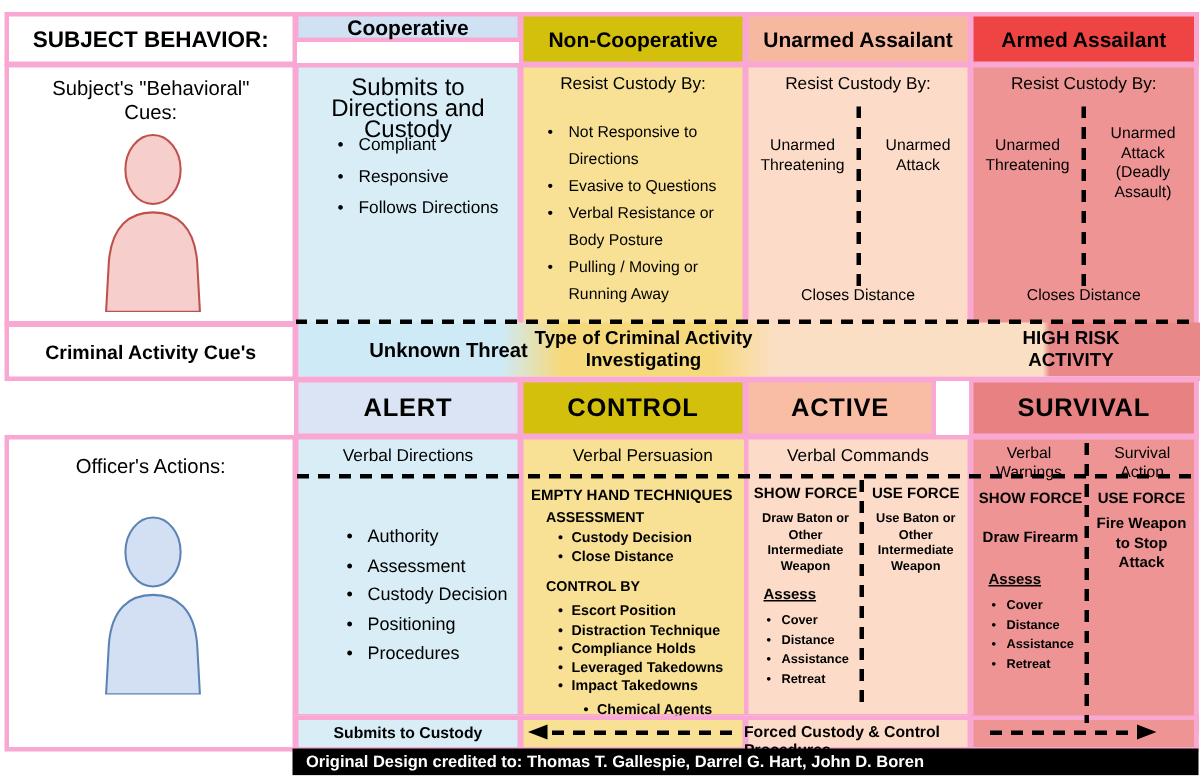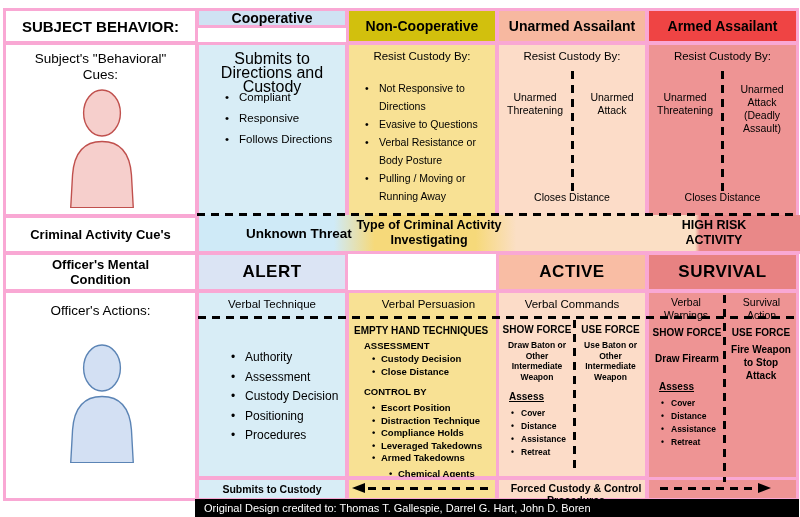--- a/index.html
+++ b/index.html
@@ -55,21 +55,21 @@
   .assess-list .li{padding-left:20px;line-height:13px;}
   .assess-list .li::before{left:10px;}
   .surv-head{position:absolute;top:3px;font-size:10.5px;line-height:13px;text-align:center;}
   
   .band-label{position:absolute;font-weight:bold;text-align:center;}
   
   .strip-label{font-weight:bold;font-size:10.5px;}
   .arrow-left{position:absolute;width:0;height:0;border-top:5px solid transparent;border-bottom:5px solid transparent;border-right:13px solid #000;z-index:6;}
   .arrow-right{position:absolute;width:0;height:0;border-top:5px solid transparent;border-bottom:5px solid transparent;border-left:13px solid #000;z-index:6;}
   .footer-bar{position:absolute;left:195px;top:499px;width:604px;height:18px;background:#000;color:#fff;
-    font-size:11px;font-weight:normal;line-height:18px;padding-left:9px;box-sizing:border-box;}
+    font-size:11px;font-weight:bold;line-height:18px;padding-left:9px;box-sizing:border-box;}
   .person{position:absolute;}
 </style>
 </head>
 <body>
 
 <div class="canvas">
 
   <div class="cell lcell center hdr" style="left:3px;top:8px;width:195px;height:36px;font-size:15px;">
     <span>SUBJECT BEHAVIOR:</span>
   </div>
@@ -82,26 +82,20 @@
     <svg class="person" style="left:50px;top:43px;" width="92" height="120" viewBox="0 0 100 130">
       <ellipse cx="50" cy="27" rx="20" ry="25" fill="#f6cfcc" stroke="#c0504d" stroke-width="1.5"></ellipse>
       <path d="M16 130 L18 94 C20 68 33 58 50 58 C67 58 80 68 82 94 L84 130 Z" fill="#f6cfcc" stroke="#c0504d" stroke-width="1.5"></path>
     </svg>
   </div>
 
   <div class="cell lcell center" style="left:3px;top:215px;width:195px;height:39px;font-weight:bold;font-size:13px;">
     <span>Criminal Activity Cue's</span>
   </div>
 
-  <div class="cell lcell center" style="left:3px;top:252px;width:195px;height:40px;font-weight:bold;font-size:13px;line-height:15px;">
-    <div>
-      <div>Officer's Mental</div>
-      <div>Condition</div>
-    </div>
-  </div>
 
   <div class="cell lcell" style="left:3px;top:290px;width:195px;height:211px;">
     <div style="position:absolute;top:10px;left:0;right:0;text-align:center;font-size:13.5px;">Officer's Actions:</div>
     <svg class="person" style="left:50px;top:50px;" width="92" height="120" viewBox="0 0 100 130">
       <ellipse cx="50" cy="27" rx="20" ry="25" fill="#d3e0f3" stroke="#5b84b5" stroke-width="1.5"></ellipse>
       <path d="M16 130 L18 94 C20 68 33 58 50 58 C67 58 80 68 82 94 L84 130 Z" fill="#d3e0f3" stroke="#5b84b5" stroke-width="1.5"></path>
     </svg>
   </div>
 
   <div class="cell center hdr" style="left:196px;top:8px;width:152px;height:20px;background:#cfe2f3;">
@@ -166,29 +160,32 @@
     </div>
     <div class="band-label" style="left:450px;top:3px;width:130px;font-size:12.5px;line-height:15px;">
       <div>HIGH RISK</div>
       <div>ACTIVITY</div>
     </div>
   </div>
 
   <div class="cell center mental" style="left:196px;top:252px;width:152px;height:40px;background:#dbe4f4;">
     <span>ALERT</span>
   </div>
-  <div class="cell center mental" style="left:496px;top:252px;width:152px;height:40px;background:#f9bda4;">
+  <div class="cell center mental" style="left:346px;top:252px;width:152px;height:40px;background:#d2c00d;">
+    <span>CONTROL</span>
+  </div>
+  <div class="cell center mental" style="left:496px;top:252px;width:128px;height:40px;background:#f9bda4;">
     <span>ACTIVE</span>
   </div>
   <div class="cell center mental" style="left:646px;top:252px;width:153px;height:40px;background:#e88282;">
     <span>SURVIVAL</span>
   </div>
 
   <div class="cell" style="left:196px;top:290px;width:152px;height:189px;background:#d8edf6;">
-    <div class="cellhead">Verbal Technique</div>
+    <div class="cellhead">Verbal Directions</div>
     <div class="a1-list">
       <div class="li"><span>Authority</span></div>
       <div class="li"><span>Assessment</span></div>
       <div class="li"><span>Custody Decision</span></div>
       <div class="li"><span>Positioning</span></div>
       <div class="li"><span>Procedures</span></div>
     </div>
   </div>
 
   <div class="cell" style="left:346px;top:290px;width:165px;height:189px;background:#f8e194;">
@@ -199,21 +196,21 @@
       <div class="a2-list">
         <div class="li"><span>Custody Decision</span></div>
         <div class="li"><span>Close Distance</span></div>
       </div>
       <div class="a2-t2 gap8">CONTROL BY</div>
       <div class="a2-list" style="margin-top:6px;">
         <div class="li"><span>Escort Position</span></div>
         <div class="li"><span>Distraction Technique</span></div>
         <div class="li"><span>Compliance Holds</span></div>
         <div class="li"><span>Leveraged Takedowns</span></div>
-        <div class="li"><span>Armed Takedowns</span></div>
+        <div class="li"><span>Impact Takedowns</span></div>
       </div>
       <div class="a2-list a2-sub">
         <div class="li"><span>Chemical Agents</span></div>
       </div>
     </div>
   </div>
 
   <div class="cell" style="left:496px;top:290px;width:152px;height:189px;background:#fcdcc8;">
     <div class="cellhead">Verbal Commands</div>
     <div class="vdash" style="left:74px;top:27px;bottom:3px;"></div>
@@ -265,21 +262,21 @@
 
   <div class="cell center strip-label" style="left:196px;top:477px;width:152px;height:24px;background:#d8edf6;">
     <span>Submits to Custody</span>
   </div>
   <div class="cell" style="left:346px;top:477px;width:152px;height:24px;background:#f8e194;"></div>
   <div class="cell" style="left:496px;top:477px;width:152px;height:24px;background:#fcdcc8;"></div>
   <div class="cell" style="left:646px;top:477px;width:153px;height:24px;background:#ee9494;"></div>
 
   <div class="arrow-left" style="left:352px;top:483px;"></div>
   <div class="hdash" style="left:368px;top:487px;width:126px;"></div>
-  <div class="strip-label" style="position:absolute;left:496px;top:482px;width:160px;text-align:center;z-index:6;">Forced Custody  &amp; Control Procedures</div>
+  <div class="strip-label" style="position:absolute;left:496px;top:482px;width:160px;text-align:left;z-index:6;">Forced Custody  &amp; Control Procedures</div>
   <div class="hdash" style="left:660px;top:487px;width:98px;"></div>
   <div class="arrow-right" style="left:758px;top:483px;"></div>
 
   <div class="footer-bar">
     <span>Original Design credited to: Thomas T. Gallespie, Darrel G. Hart, John D. Boren</span>
   </div>
 
 </div>
 
 </body></html>

